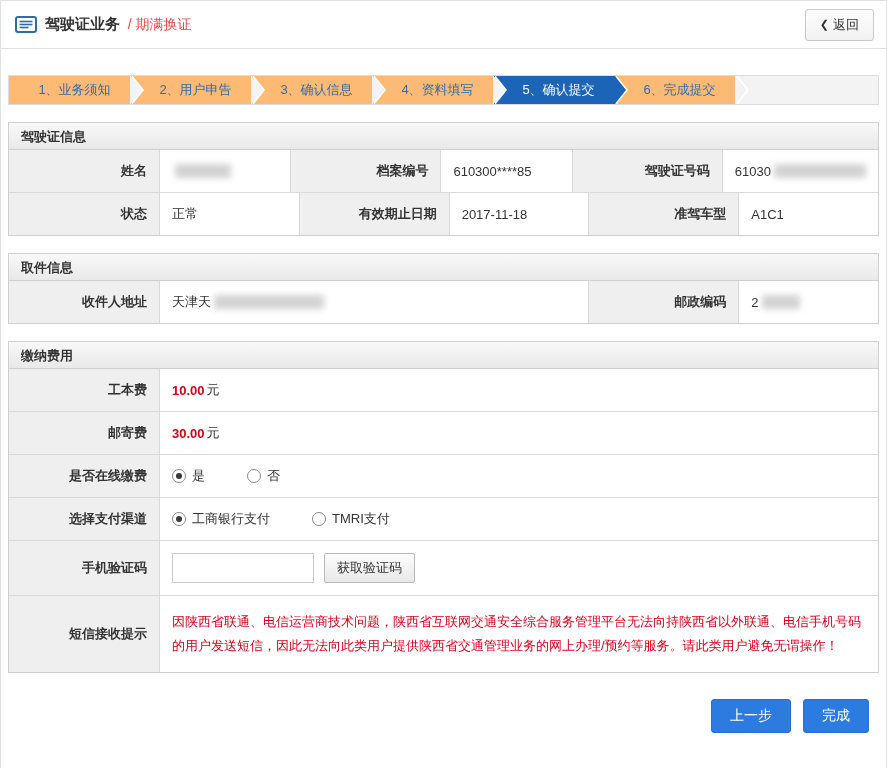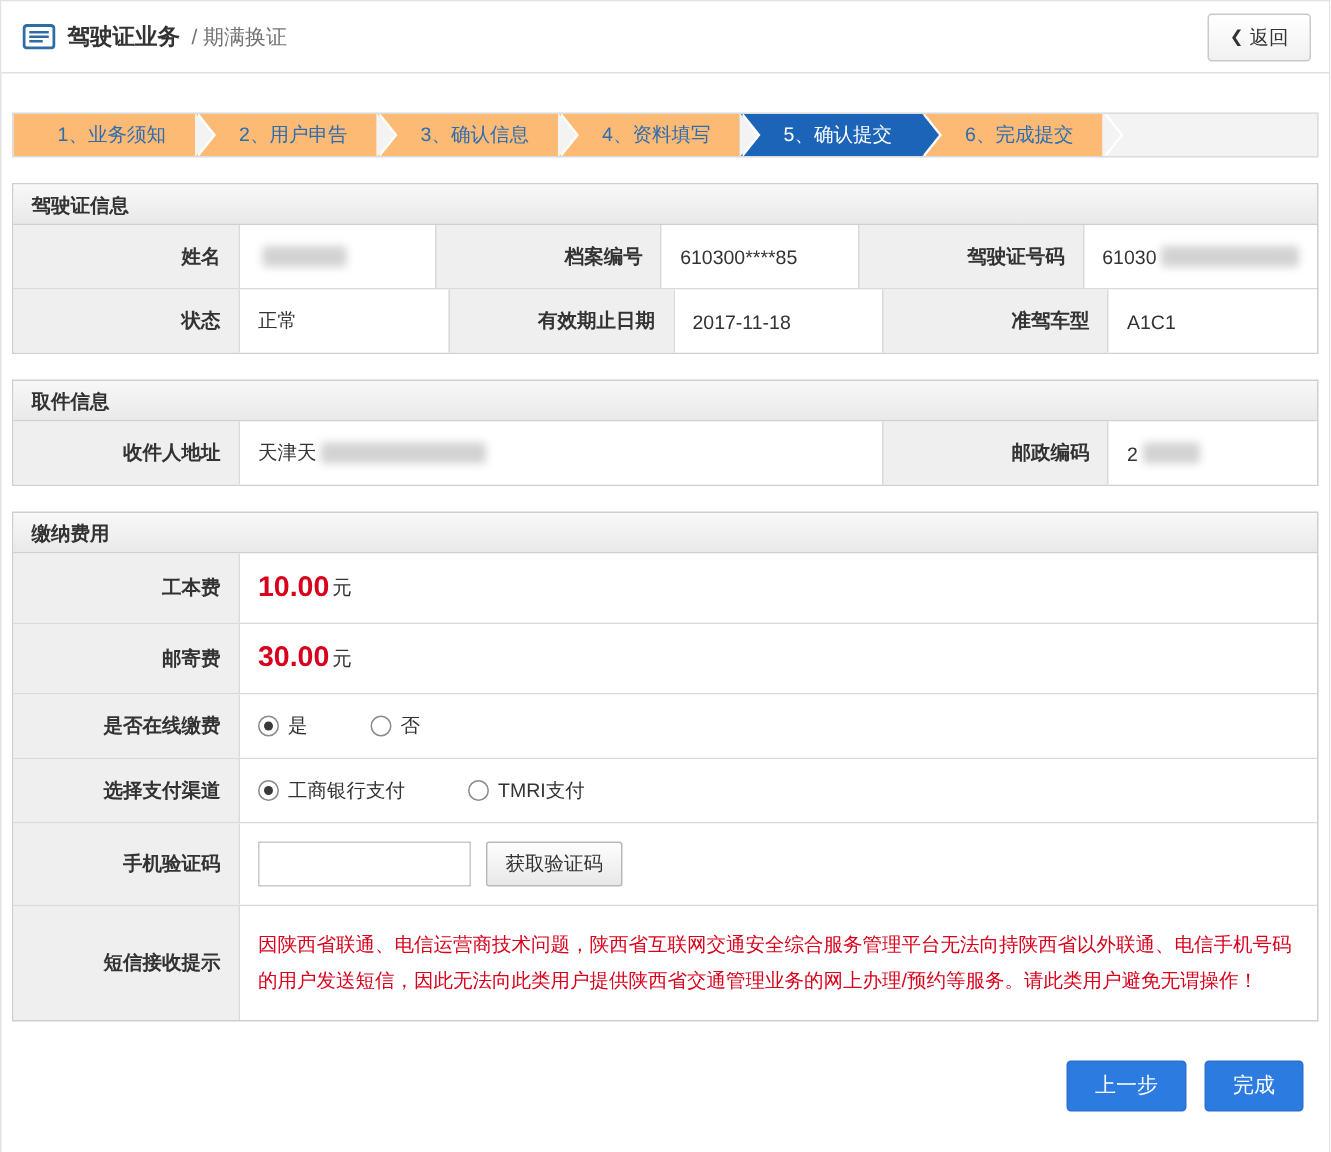--- a/index.html
+++ b/index.html
@@ -25,21 +25,21 @@
     display: flex;
     align-items: center;
     justify-content: space-between;
     padding: 0 12px 0 14px;
     border-bottom: 1px solid #e0e0e0;
     background: #fff;
   }
   .topbar-left { display:flex; align-items:center; gap:8px; }
   .doc-icon { display:inline-flex; align-items:center; }
   .title-primary { font-size: 15px; font-weight: bold; color: #333; }
-  .title-secondary { font-size: 14px; color: #737373; margin-left: 4px; }
+  .title-secondary { font-size: 14px; color: #ef4444; margin-left: 4px; }
   .back-btn {
     display:inline-flex; align-items:center; gap:4px;
     padding: 6px 14px;
     background: linear-gradient(#ffffff,#f1f1f1);
     border: 1px solid #c9c9c9;
     border-radius: 3px;
     font-size: 13px; color:#333;
     cursor: pointer;
   }
   .back-chevron { font-size: 11px; color:#333; }
@@ -128,21 +128,21 @@
     display: inline-block;
     height: 14px;
     background: #a6a6a6;
     border-radius: 2px;
     filter: blur(3px);
     opacity: .5;
     vertical-align: middle;
     margin-left: 3px;
   }
   
-  .fee-amount { color: #d9001b; font-weight: bold; font-size: 19px; }
+  .fee-amount { color: #d9001b; font-weight: bold; font-size: 13px; }
   .fee-unit { color: #333; font-size: 13px; margin-left: 2px; }
   .radio {
     width: 14px; height: 14px;
     border: 1px solid #8a8a8a;
     border-radius: 50%;
     display: inline-block;
     background: #fff;
     position: relative;
     margin-right: 6px;
     flex: none;

